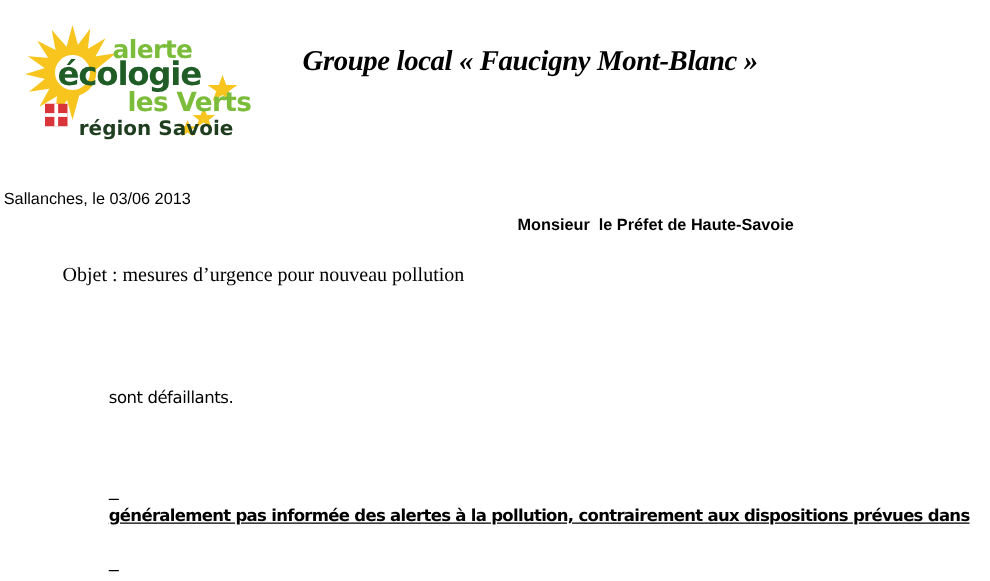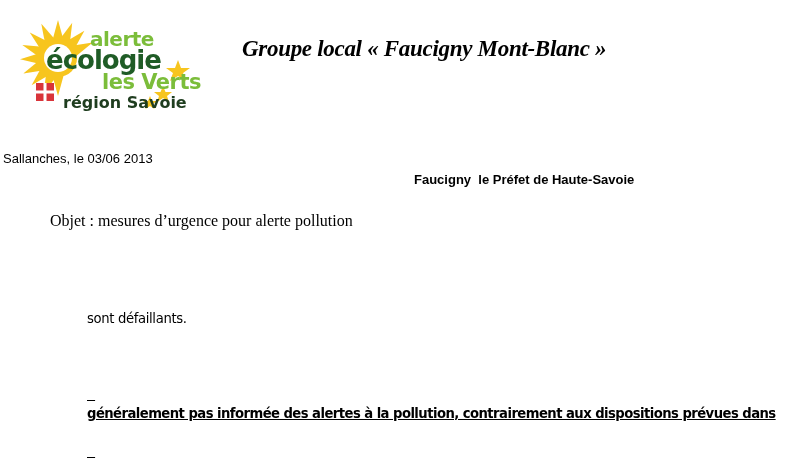--- a/index.html
+++ b/index.html
@@ -73,22 +73,22 @@
   </svg>
   <span class="logo-text lt-europe">alerte</span>
   <span class="logo-text lt-ecologie">écologie</span>
   <span class="logo-text lt-verts">les Verts</span>
   <span class="logo-text lt-region">région Savoie</span>
 </div>
 
 <div class="title">Groupe local « Faucigny Mont-Blanc »</div>
 
 <div class="date">Sallanches, le 03/06 2013</div>
-<div class="recipient">Faucigny  le Préfet de Haute-Savoie</div>
-<div class="subject">Objet : mesures d’urgence pour alerte pollution</div>
+<div class="recipient">Monsieur  le Préfet de Haute-Savoie</div>
+<div class="subject">Objet : mesures d’urgence pour nouveau pollution</div>
 
 <div class="para">
   <div>sont défaillants.</div>
 </div>
 
 <div class="para-bold">
   <div>généralement pas informée des alertes à la pollution, contrairement aux dispositions prévues dans</div>
   
 </div>
 

